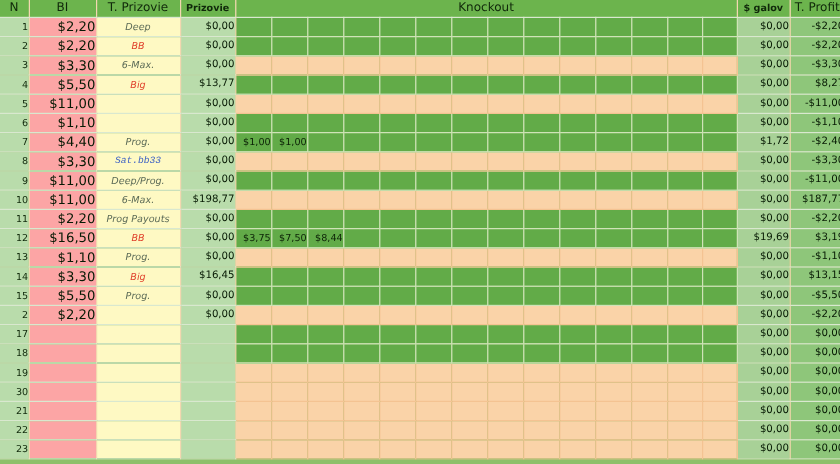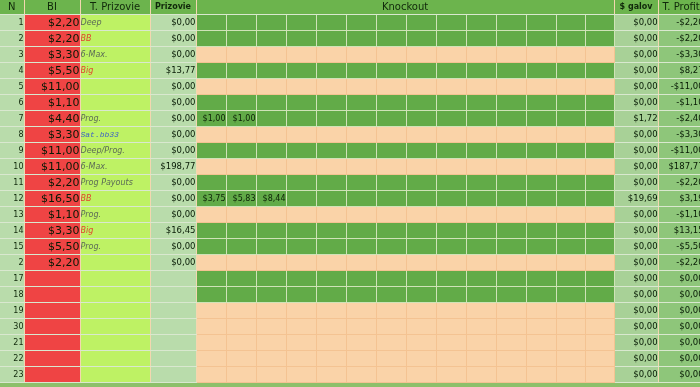--- a/index.html
+++ b/index.html
@@ -34,28 +34,28 @@
 
   
   .r td{height:15px;line-height:15px;}
 
   .c-n{
     width:24px;background:#b9dcab;color:#10280a;
     text-align:right;padding-right:4px;font-size:8px;
     border-right:1px solid #cfe6c2;
   }
   .c-bi{
-    width:56px;background:#ef4444;color:#071a04;
+    width:56px;background:#fca5a5;color:#071a04;
     text-align:right;padding-right:4px;
     font-size:11px;font-weight:bold;
     border-right:1px solid #cfe6c2;
   }
   .c-name{
-    width=0;background:#bef264;
-    text-align:left;padding-left:5px;
+    width=0;background:#fef9c3;
+    text-align:center;padding-left:5px;
     font-size:8px;font-style:italic;
     border-right:1px solid #cfe6c2;
     border-bottom:1px solid #cfe6c2;
   }
   .c-prize{
     width:46px;background:#b9dcab;color:#071a04;
     text-align:right;padding-right:4px;
     font-size:8.5px;font-weight:bold;
     border-right:1px solid #9fc98e;
     border-bottom:1px solid #cfe6c2;
@@ -376,21 +376,21 @@
           <td class="c-ko g"></td>
           <td class="c-gal">$0,00</td>
           <td class="c-prof">-$2,20</td>
         </tr>
         <tr class="r">
           <td class="c-n">12</td>
           <td class="c-bi">$16,50</td>
           <td class="c-name nm-red">BB</td>
           <td class="c-prize">$0,00</td>
           <td class="c-ko g">$3,75</td>
-          <td class="c-ko g">$5,83</td>
+          <td class="c-ko g">$7,50</td>
           <td class="c-ko g">$8,44</td>
           <td class="c-ko g"></td>
           <td class="c-ko g"></td>
           <td class="c-ko g"></td>
           <td class="c-ko g"></td>
           <td class="c-ko g"></td>
           <td class="c-ko g"></td>
           <td class="c-ko g"></td>
           <td class="c-ko g"></td>
           <td class="c-ko g"></td>

